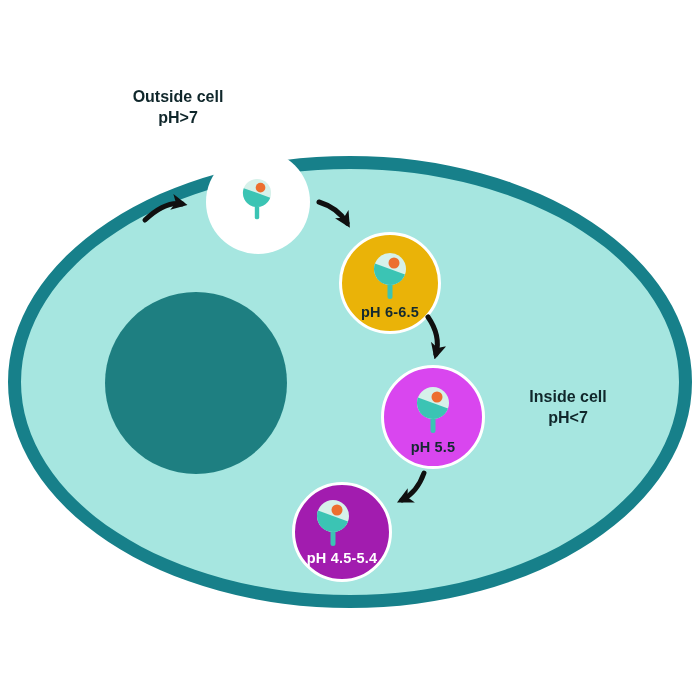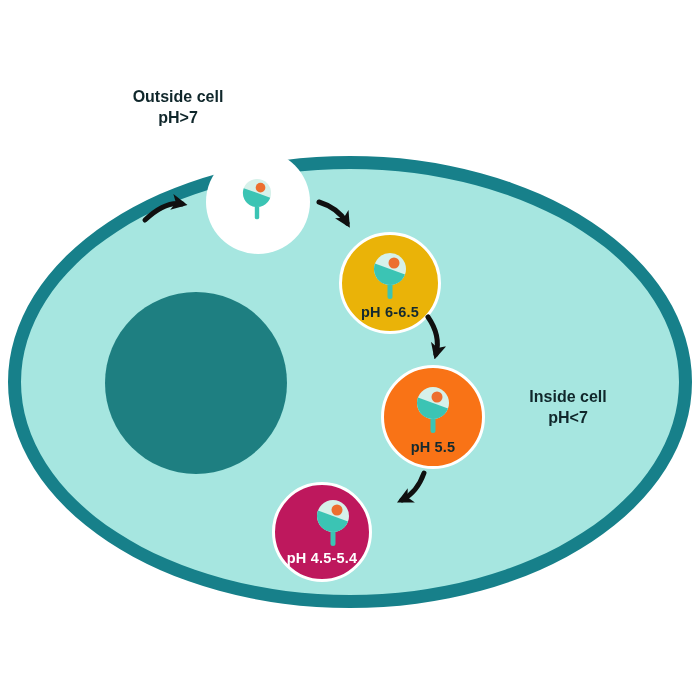--- a/index.html
+++ b/index.html
@@ -47,27 +47,27 @@
   }
   .early-endosome {
     left: 339px; top: 232px;
     width: 102px; height: 102px;
     background: #eab308;
     border: 3px solid #ffffff;
   }
   .late-endosome {
     left: 381px; top: 365px;
     width: 104px; height: 104px;
-    background: #f97316;
+    background: #d946ef;
     border: 3px solid #ffffff;
   }
   .lysosome {
-    left: 272px; top: 482px;
+    left: 292px; top: 482px;
     width: 100px; height: 100px;
-    background: #be185d;
+    background: #a21caf;
     border: 3px solid #ffffff;
   }
 
   .ph-label {
     position: absolute;
     left: 0; right: 0;
     bottom: 11px;
     text-align: center;
     font-size: 14.5px;
     font-weight: 600;

